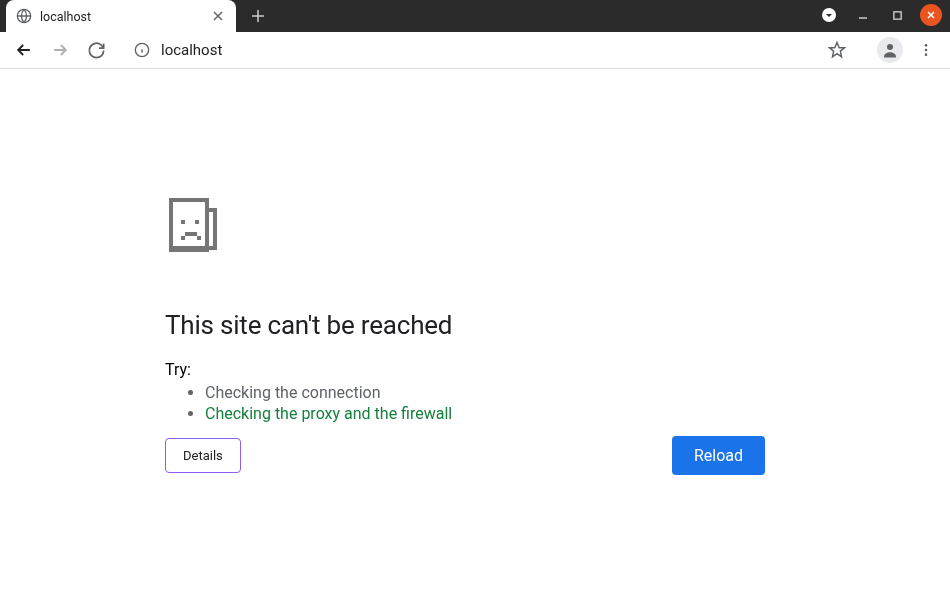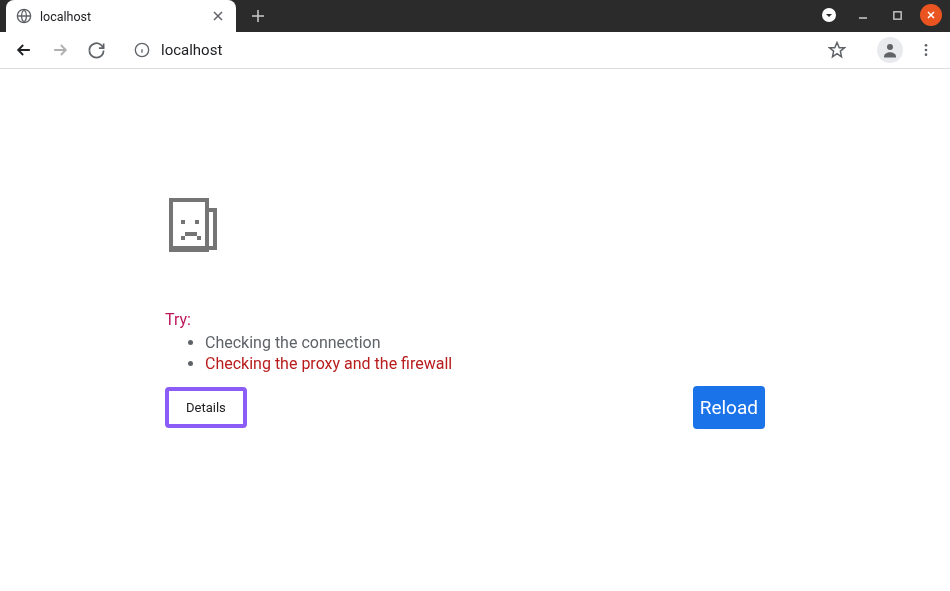--- a/index.html
+++ b/index.html
@@ -180,63 +180,63 @@
       font-size: 16px;
       color: #5f6368;
       margin-bottom: 20px;
     }
     .error-message b {
       color: #202124;
       font-weight: 600;
     }
     .try-label {
       font-size: 16px;
-      color: #be185d;
+      color: #000000;
       margin-bottom: 4px;
     }
     .suggestions {
       list-style: disc;
       padding-left: 40px;
       font-size: 16px;
       color: #5f6368;
       margin-bottom: 13px;
     }
     .suggestions li {
       margin-bottom: 2px;
     }
     .suggestions a {
-      color: #b91c1c;
+      color: #15803d;
       text-decoration: none;
     }
     .error-code {
       font-size: 13px;
       color: #5f6368;
       margin-bottom: 50px;
     }
     .button-row {
       display: flex;
       justify-content: space-between;
       align-items: center;
     }
     .details-btn {
       background: #fff;
-      border: 4px solid #8b5cf6;
+      border: 1px solid #8b5cf6;
       color: #1a73e8;
       font-size: 13px;
       padding: 9px 17px;
       border-radius: 4px;
       cursor: pointer;
       color:#202124;
     }
     .reload-btn {
       background: #1a73e8;
       border: none;
       color: #fff;
-      font-size: 19px;
-      padding: 10px 7px;
+      font-size: 16px;
+      padding: 10px 22px;
       border-radius: 4px;
       cursor: pointer;
     }
   </style>
 </head>
 <body>
 
 <div class="titlebar">
   <div class="tab">
     <span class="tab-favicon">
@@ -340,20 +340,21 @@
         <rect x="40" y="14" width="12" height="4" fill="#757575"></rect>
         <rect x="48" y="14" width="4" height="42" fill="#757575"></rect>
         <rect x="6" y="52" width="46" height="4" fill="#757575"></rect>
         <rect x="16" y="26" width="4" height="4" fill="#757575"></rect>
         <rect x="30" y="26" width="4" height="4" fill="#757575"></rect>
         <rect x="16" y="42" width="4" height="4" fill="#757575"></rect>
         <rect x="20" y="38" width="12" height="4" fill="#757575"></rect>
         <rect x="32" y="42" width="4" height="4" fill="#757575"></rect>
       </svg>
     </div>
+    <h1 class="error-title">This site can't be reached</h1>
     <p class="try-label">Try:</p>
     <ul class="suggestions">
       <li>Checking the connection</li>
       <li><a href="#">Checking the proxy and the firewall</a></li>
     </ul>
     <div class="button-row">
       <button class="details-btn">Details</button>
       <button class="reload-btn">Reload</button>
     </div>
   </div>

